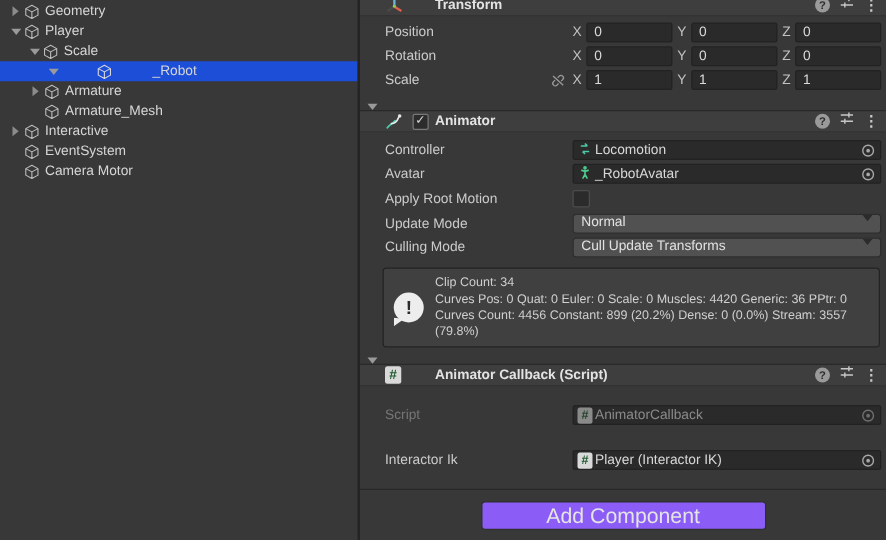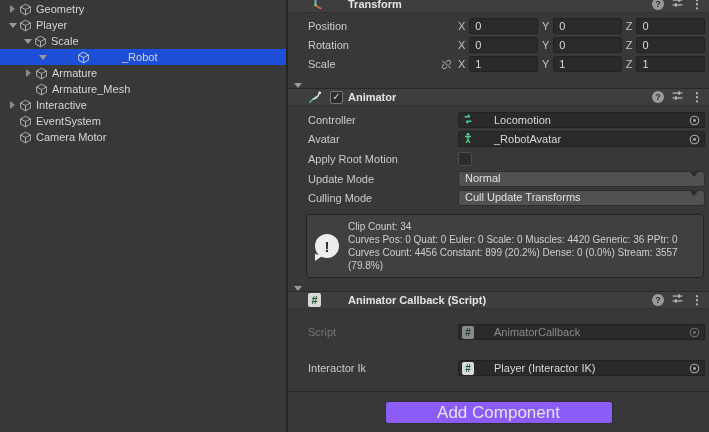--- a/index.html
+++ b/index.html
@@ -32,21 +32,21 @@
   .hright { margin-left:auto; display:flex; align-items:center; gap:7px; }
   .help-icon { width:12px; height:12px; border-radius:50%; background:#9a9a9a; color:#2d2d2d; font-size:9px; font-weight:bold; display:flex; align-items:center; justify-content:center; }
   .kebab { color:#c8c8c8; font-size:12px; font-weight:bold; letter-spacing:0; line-height:1; }
 
   .irow { display:flex; align-items:center; height:16px; margin:0 4px 3px 20px; }
   .ilabel { width:150px; flex-shrink:0; font-size:11px; color:#cbcbcb; display:flex; align-items:center; }
   .ilabel.dim { color:#767676; }
   .vec { flex:1; display:flex; align-items:center; gap:4px; }
   .axis { font-size:11px; color:#c2c2c2; }
   .nfield { flex:1; min-width:0; height:16px; background:#2a2a2a; border:1px solid #222; border-radius:2px; color:#dadada; font-size:11px; padding:0 5px; display:flex; align-items:center; }
-  .ofield { flex:1; height:16px; background:#2a2a2a; border:1px solid #222; border-radius:2px; display:flex; align-items:center; padding:0 3px 0 3px; font-size:11px; color:#d8d8d8; gap:20px; }
+  .ofield { flex:1; height:16px; background:#2a2a2a; border:1px solid #222; border-radius:2px; display:flex; align-items:center; padding:0 3px 0 3px; font-size:11px; color:#d8d8d8; gap:2px; }
   .ofield.dim { color:#8a8a8a; }
   .ofield.dim .scripticon { opacity:.55; }
   .ofield .picker { margin-left:auto; display:flex; align-items:center; }
   .dd { flex:1; height:16px; background:#515151; border:1px solid #2e2e2e; border-radius:3px; display:flex; padding:0 6px; font-size:11px; color:#e2e2e2; }
   .dd-arrow { margin-left:auto; width:0; height:0; border-left:4px solid transparent; border-right:4px solid transparent; border-top:5px solid #2b2b2b; }
   .cb { width:14px; height:14px; background:#2b2b2b; border:1px solid #4c4c4c; border-radius:2px; }
   .link-slot { margin-left:auto; margin-right:5px; display:flex; }
 
   .scripticon { width:12px; height:13px; background:#d9d9d9; border-radius:2px; color:#1f5c31; font-weight:bold; font-size:10px; display:flex; align-items:center; justify-content:center; flex-shrink:0; }
   .scripticon.big { width:13px; height:14px; font-size:11px; }

